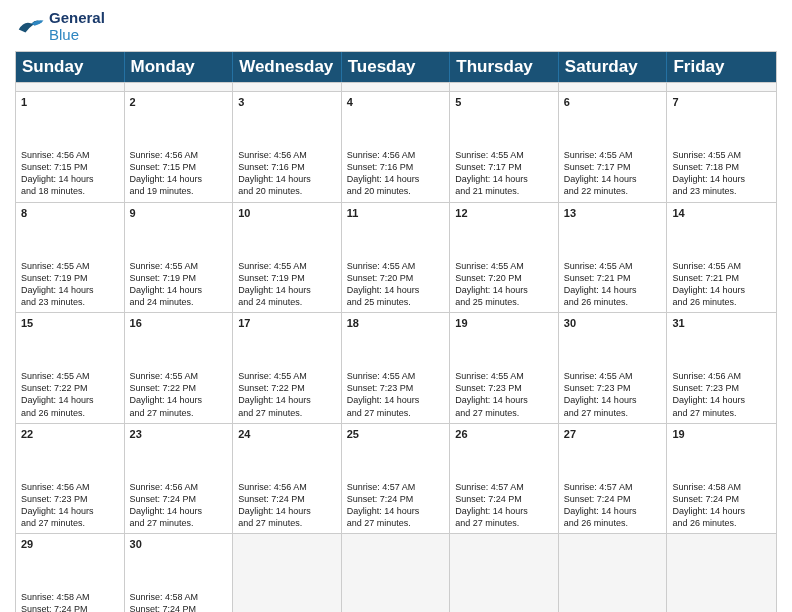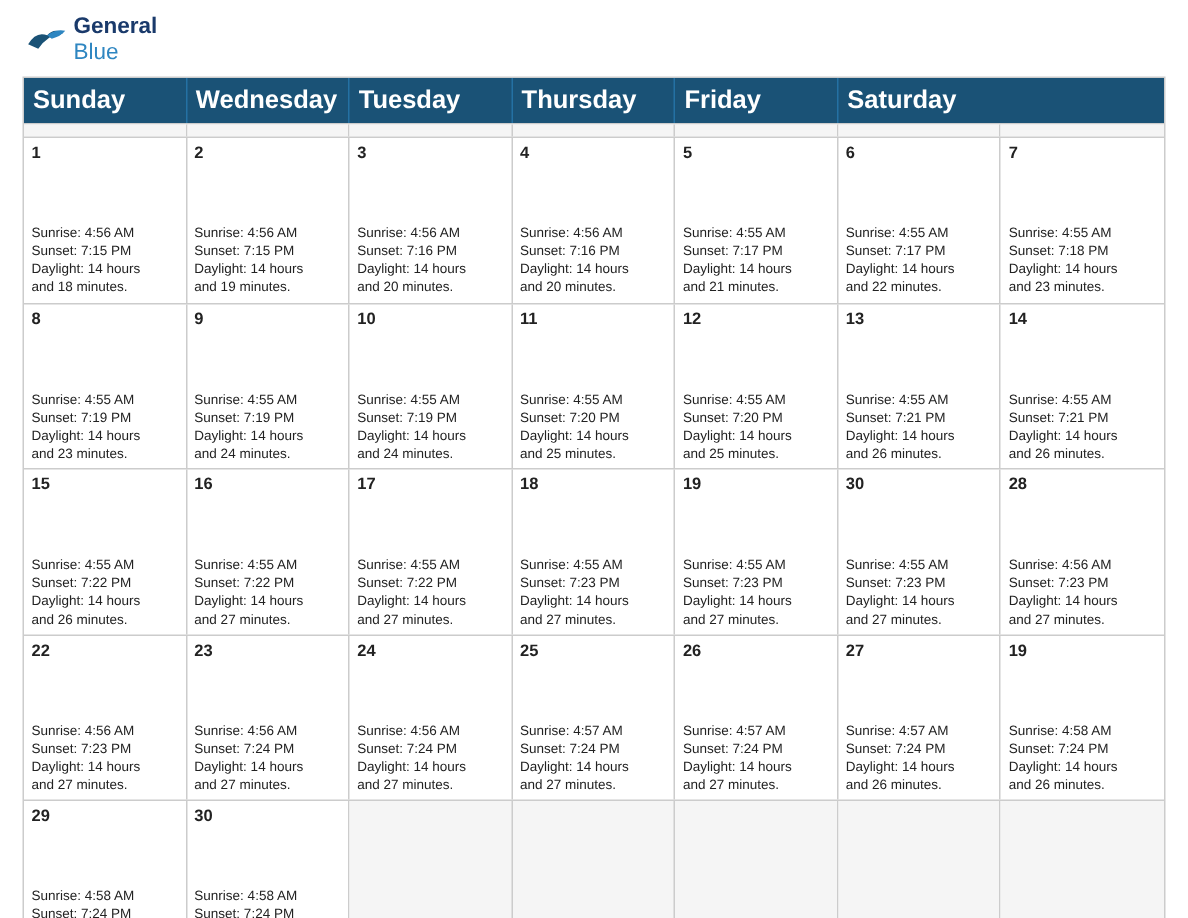--- a/index.html
+++ b/index.html
@@ -114,25 +114,26 @@
     </div>
     <div class="title-block">
       <div class="month-title"></div>
       <div class="location-title"></div>
     </div>
   </div>
 
   <div class="calendar">
     <div class="cal-header">
     <div class="cal-header-cell">Sunday</div>
+        <div class="cal-header-cell">Monday</div>
         <div class="cal-header-cell">Wednesday</div>
         <div class="cal-header-cell">Tuesday</div>
         <div class="cal-header-cell">Thursday</div>
+        <div class="cal-header-cell">Saturday</div>
         <div class="cal-header-cell">Friday</div>
-        <div class="cal-header-cell">Saturday</div>
       </div>
     <div class="cal-body">
     <div class="cal-row">
           <div class="cal-cell empty"></div>
           <div class="cal-cell empty"></div>
           <div class="cal-cell empty"></div>
           <div class="cal-cell empty"></div>
           <div class="cal-cell empty"></div>
           <div class="cal-cell empty"></div>
           <div class="cal-cell empty"></div>
@@ -216,21 +217,21 @@
           </div>
           <div class="cal-cell">
             <span class="day-num">19</span>
             <div class="cell-info">Sunrise: 4:55 AM<br>Sunset: 7:23 PM<br>Daylight: 14 hours<br>and 27 minutes.</div>
           </div>
           <div class="cal-cell">
             <span class="day-num">30</span>
             <div class="cell-info">Sunrise: 4:55 AM<br>Sunset: 7:23 PM<br>Daylight: 14 hours<br>and 27 minutes.</div>
           </div>
           <div class="cal-cell">
-            <span class="day-num">28</span>
+            <span class="day-num">31</span>
             <div class="cell-info">Sunrise: 4:56 AM<br>Sunset: 7:23 PM<br>Daylight: 14 hours<br>and 27 minutes.</div>
           </div>
         </div>
         <div class="cal-row">
           <div class="cal-cell">
             <span class="day-num">22</span>
             <div class="cell-info">Sunrise: 4:56 AM<br>Sunset: 7:23 PM<br>Daylight: 14 hours<br>and 27 minutes.</div>
           </div>
           <div class="cal-cell">
             <span class="day-num">23</span>

